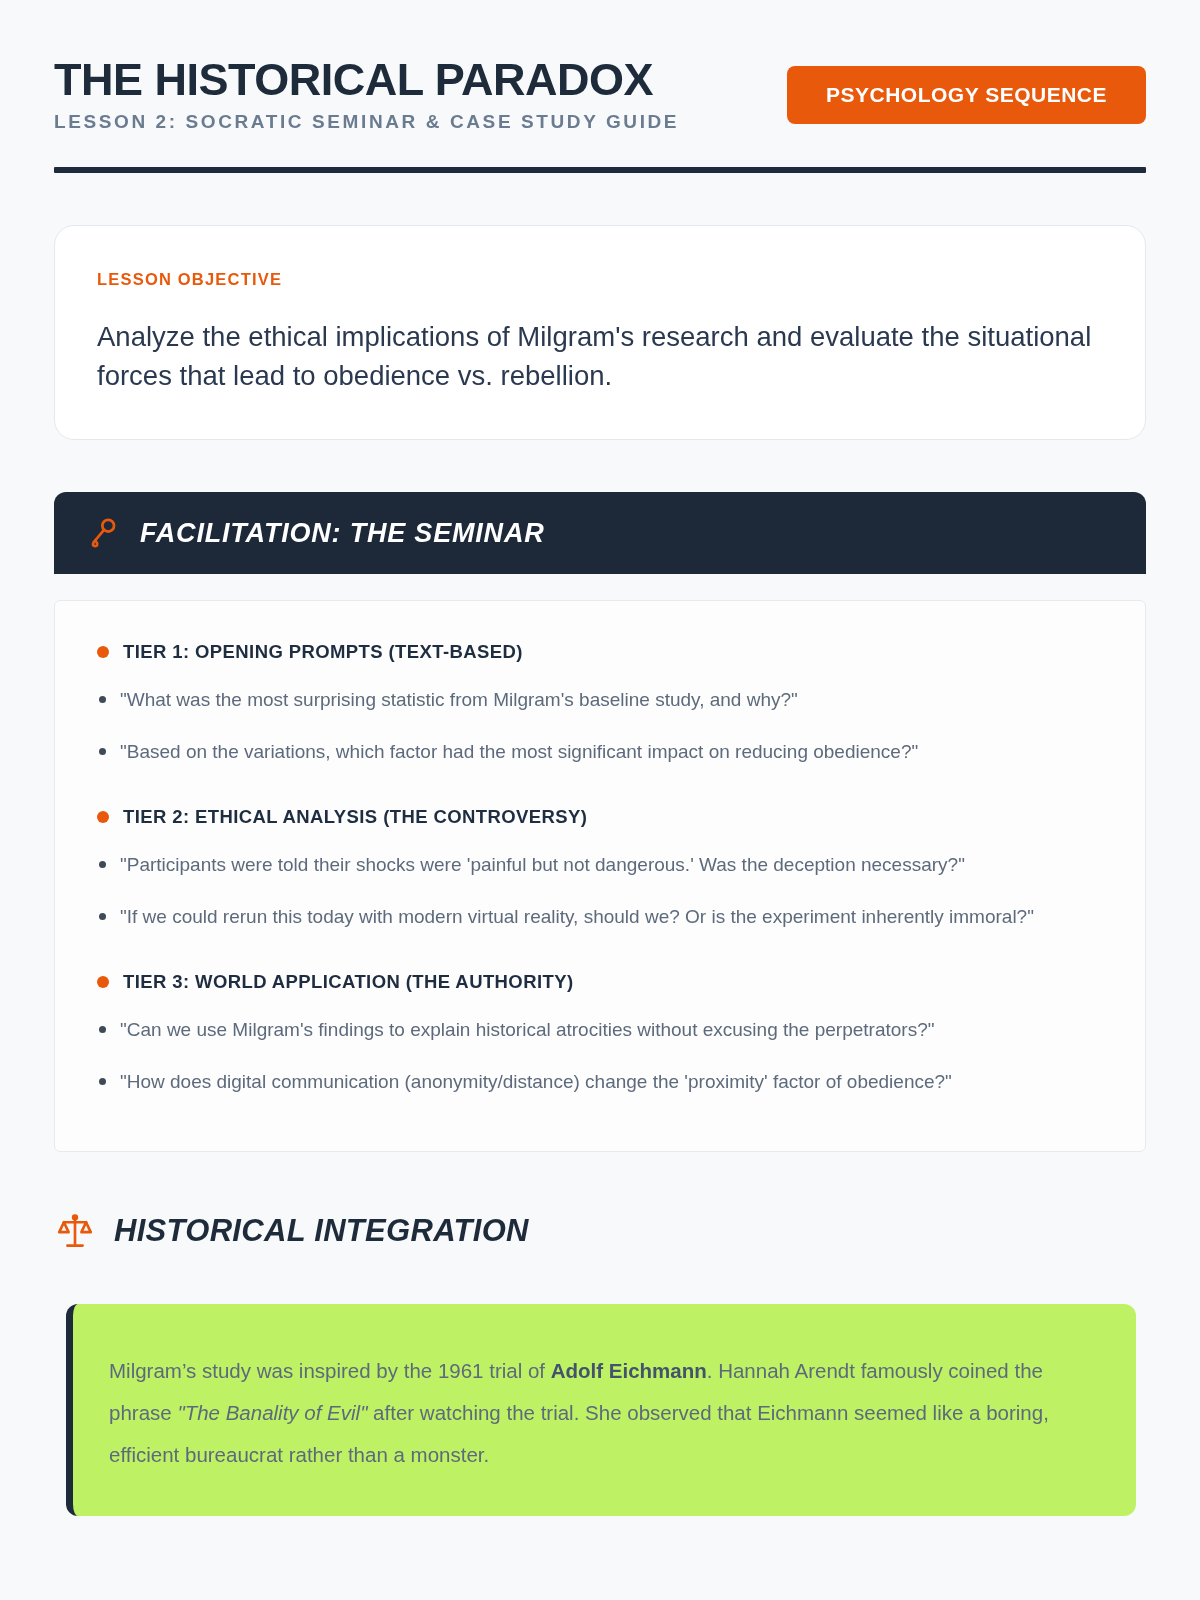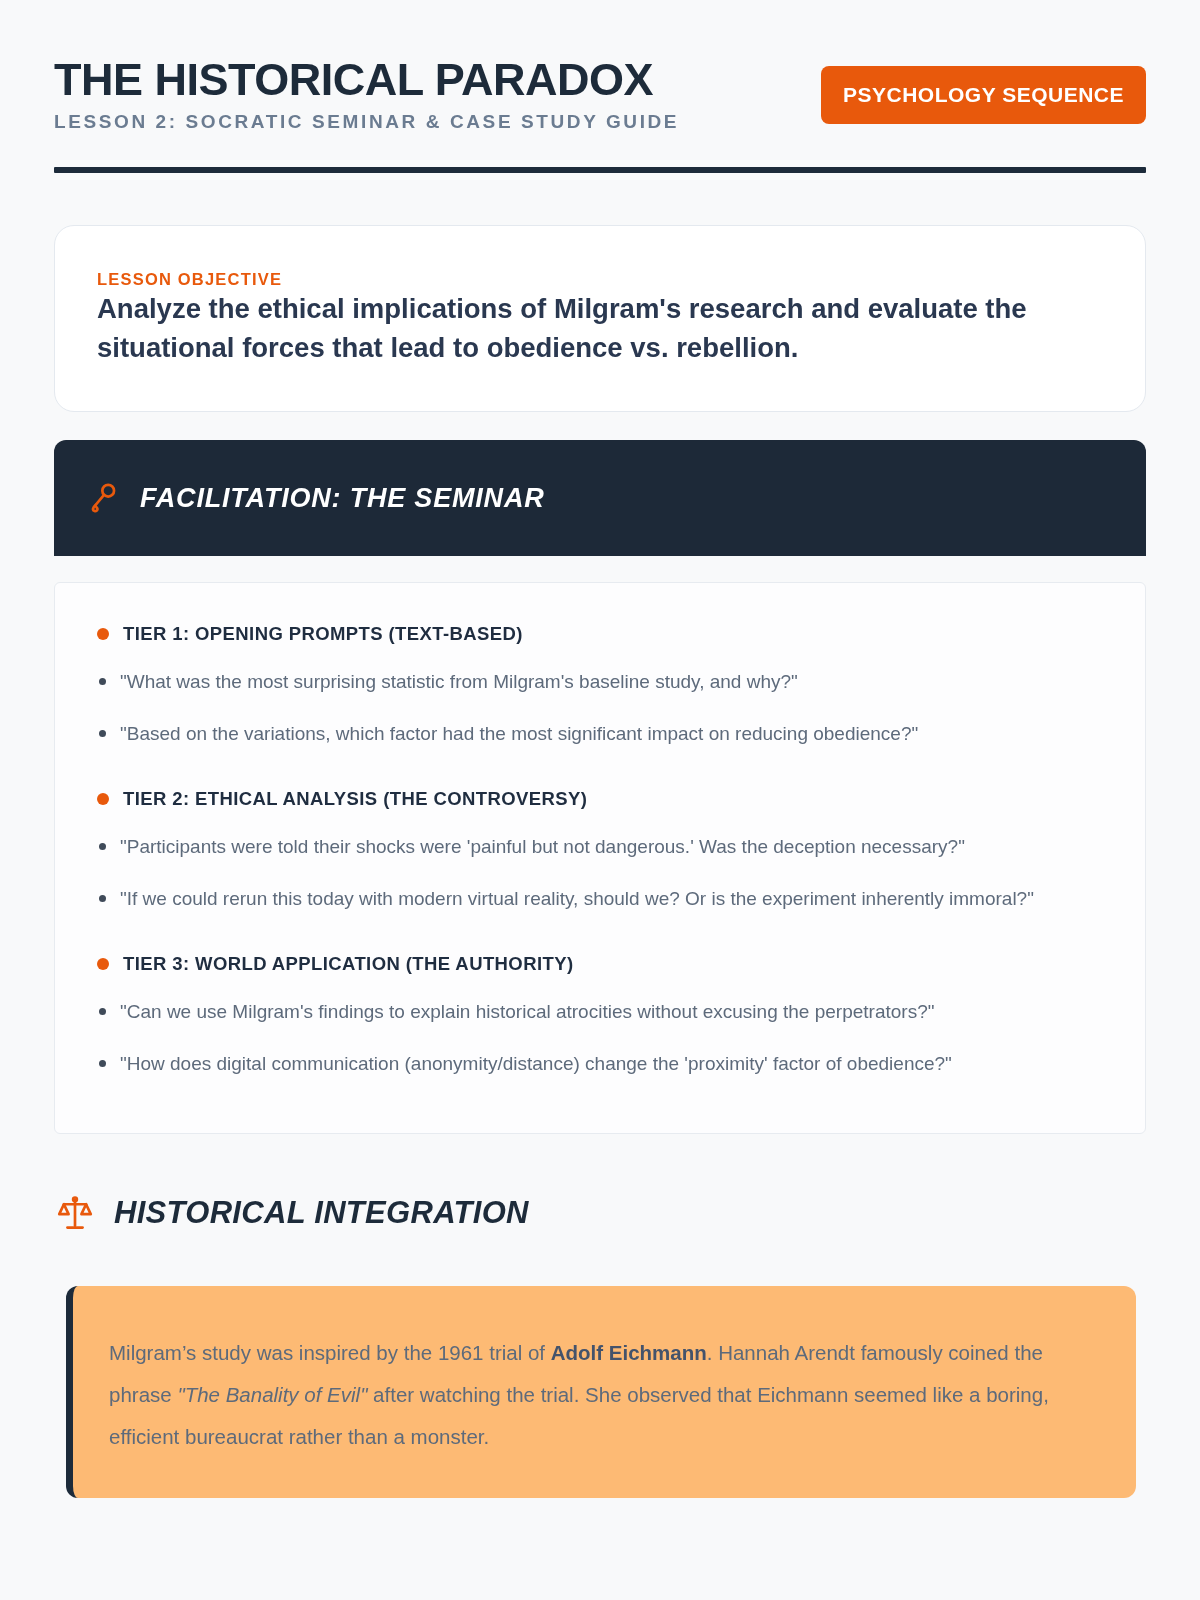--- a/index.html
+++ b/index.html
@@ -11,37 +11,37 @@
     color:#1d2b3a;
   }
   .page { width:1200px; height:1600px; padding:56px 54px 0; overflow:hidden; }
 
   
   .header { display:flex; justify-content:space-between; align-items:flex-start; }
   .title { font-size:45px; font-weight:900; color:#1d2b3a; letter-spacing:-0.5px; line-height:1.05; }
   .subtitle { margin-top:8px; font-size:19px; font-weight:700; color:#6b7c91; letter-spacing:2.6px; }
   .badge {
     background:#e8590c; color:#ffffff; font-size:21px; font-weight:800;
-    padding:17px 22px; border-radius:8px; letter-spacing:0.5px; margin-top:10px;
+    padding:17px 39px; border-radius:8px; letter-spacing:0.5px; margin-top:10px;
     white-space:nowrap;
   }
   .rule { height:6px; background:#1d2b3a; margin-top:34px; border-radius:1px; }
 
   
   .obj-card {
     margin-top:52px; background:#ffffff; border:1px solid #e4e9ef;
     border-radius:20px; padding:44px 42px;
   }
   .obj-label { color:#e8590c; font-weight:800; font-size:16.5px; letter-spacing:1.2px; }
-  .obj-text { margin-top:0; font-size:27.5px; font-weight:700; color:#2a3850; line-height:1.42; max-width:1010px; }
+  .obj-text { margin-top:28px; font-size:27.5px; font-weight:400; color:#2a3850; line-height:1.42; max-width:1010px; }
 
   
   .seminar-bar {
-    margin-top:28px; background:#1d2938; border-radius:12px 12px 0 0;
-    height:116px; display:flex; align-items:center; padding:0 30px; gap:20px;
+    margin-top:52px; background:#1d2938; border-radius:12px 12px 0 0;
+    height:82px; display:flex; align-items:center; padding:0 30px; gap:20px;
   }
   .seminar-title { color:#ffffff; font-size:27px; font-weight:800; font-style:italic; letter-spacing:0.8px; }
   .seminar-card {
     margin-top:26px; background:#fdfdfe; border:1px solid #e7ebf0;
     border-radius:6px; padding:40px 42px 55px;
   }
   .tier { margin-top:40px; }
   .tier:first-child { margin-top:0; }
   .tier-head { display:flex; align-items:center; gap:14px; }
   .tier-dot { width:12px; height:12px; border-radius:50%; background:#e8590c; flex:0 0 auto; }
@@ -53,21 +53,21 @@
   }
   .tier-items li::before {
     content:''; position:absolute; left:2px; top:11px;
     width:7px; height:7px; border-radius:50%; background:#3f4a59;
   }
 
   
   .hist-head { margin-top:58px; display:flex; align-items:center; gap:18px; }
   .hist-title { font-size:31px; font-weight:900; color:#1d2b3a; letter-spacing:0.3px;font-style:italic; }
   .quote {
-    margin:52px 10px 0 12px; background:#fdba74;
+    margin:52px 10px 0 12px; background:#bef264;
     border-left:7px solid #1d2b3a; border-radius:12px;
     padding:46px 40px 40px 36px;
   }
   .quote p { font-size:20.5px; line-height:2.05; color:#5d6a7b; max-width:1000px; }
   .quote b { font-weight:700; color:#44536b; }
   .quote i { font-style:italic; }
 
   .icon { display:flex; align-items:center; justify-content:center; flex:0 0 auto; }
 </style>
 </head>

